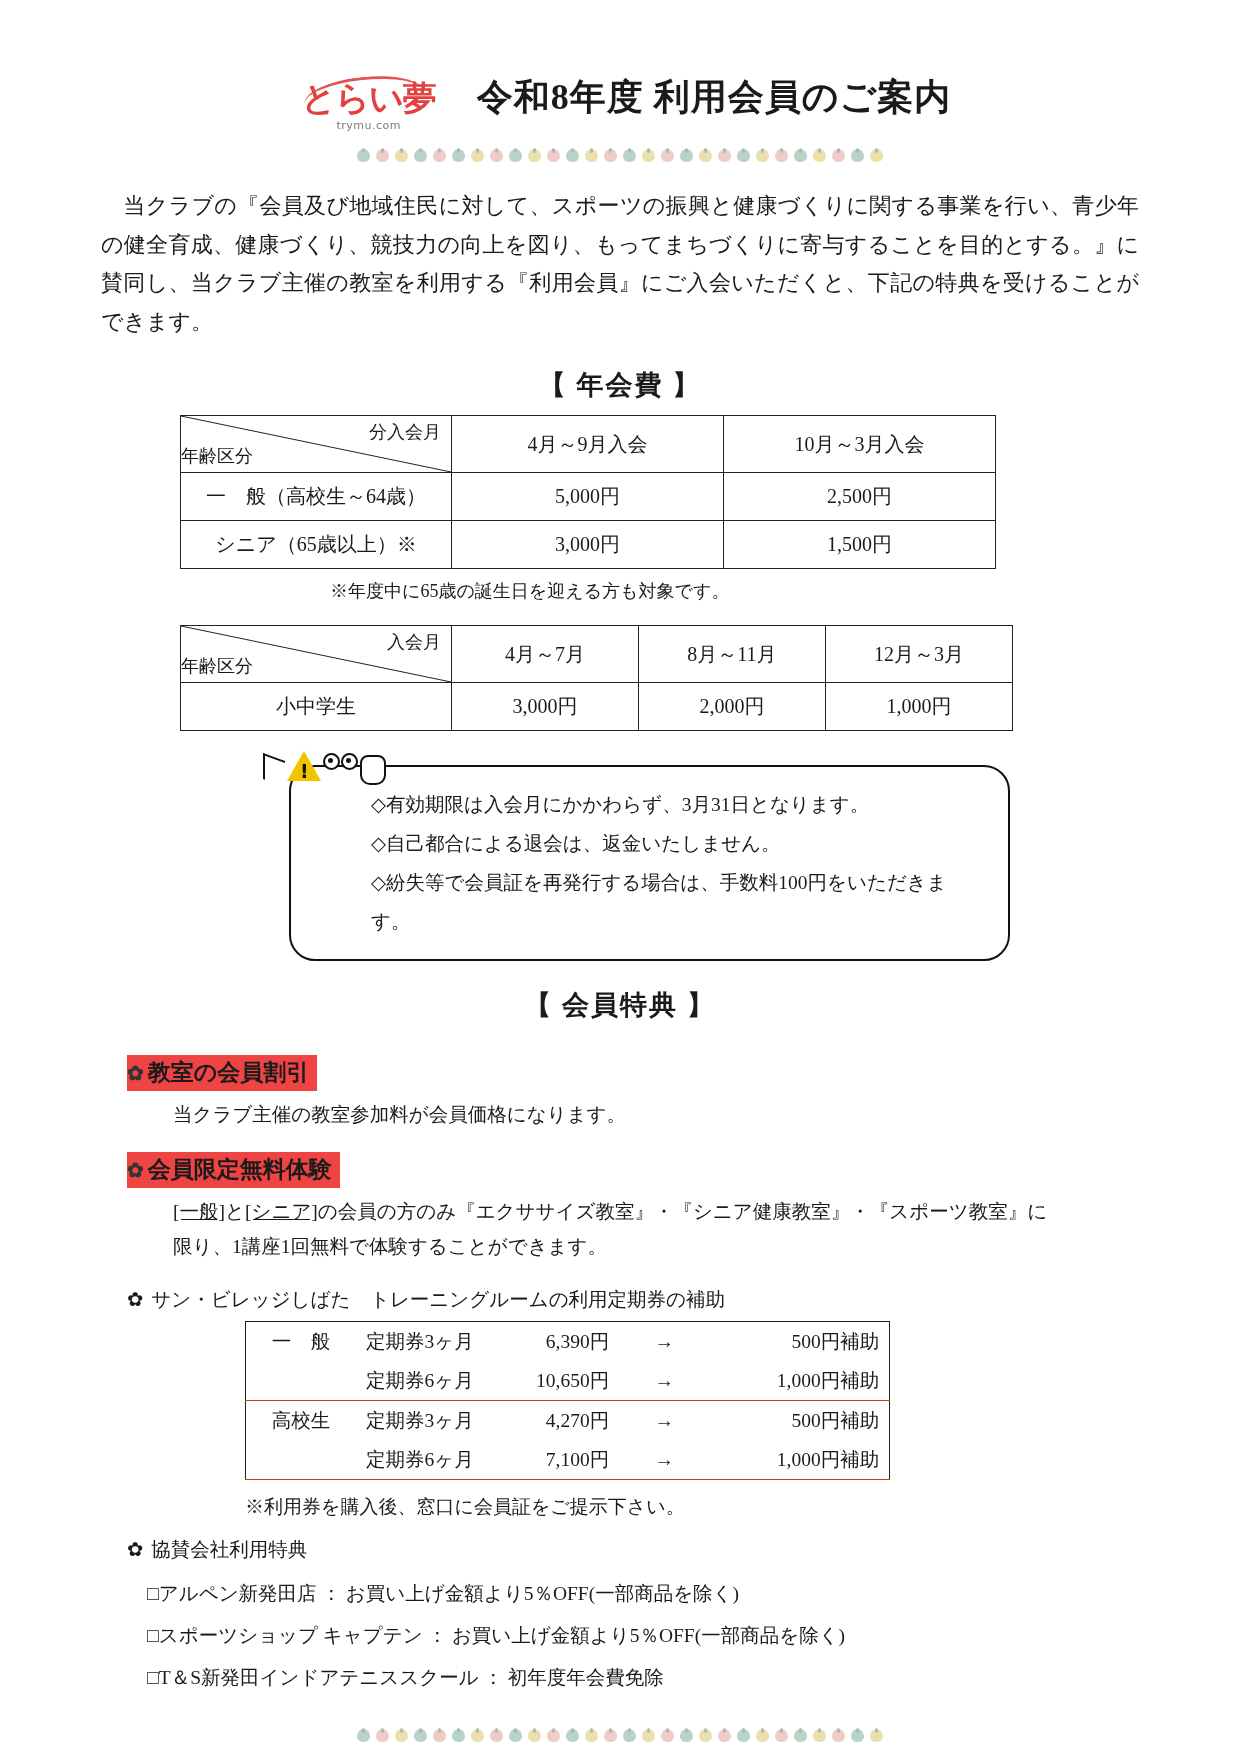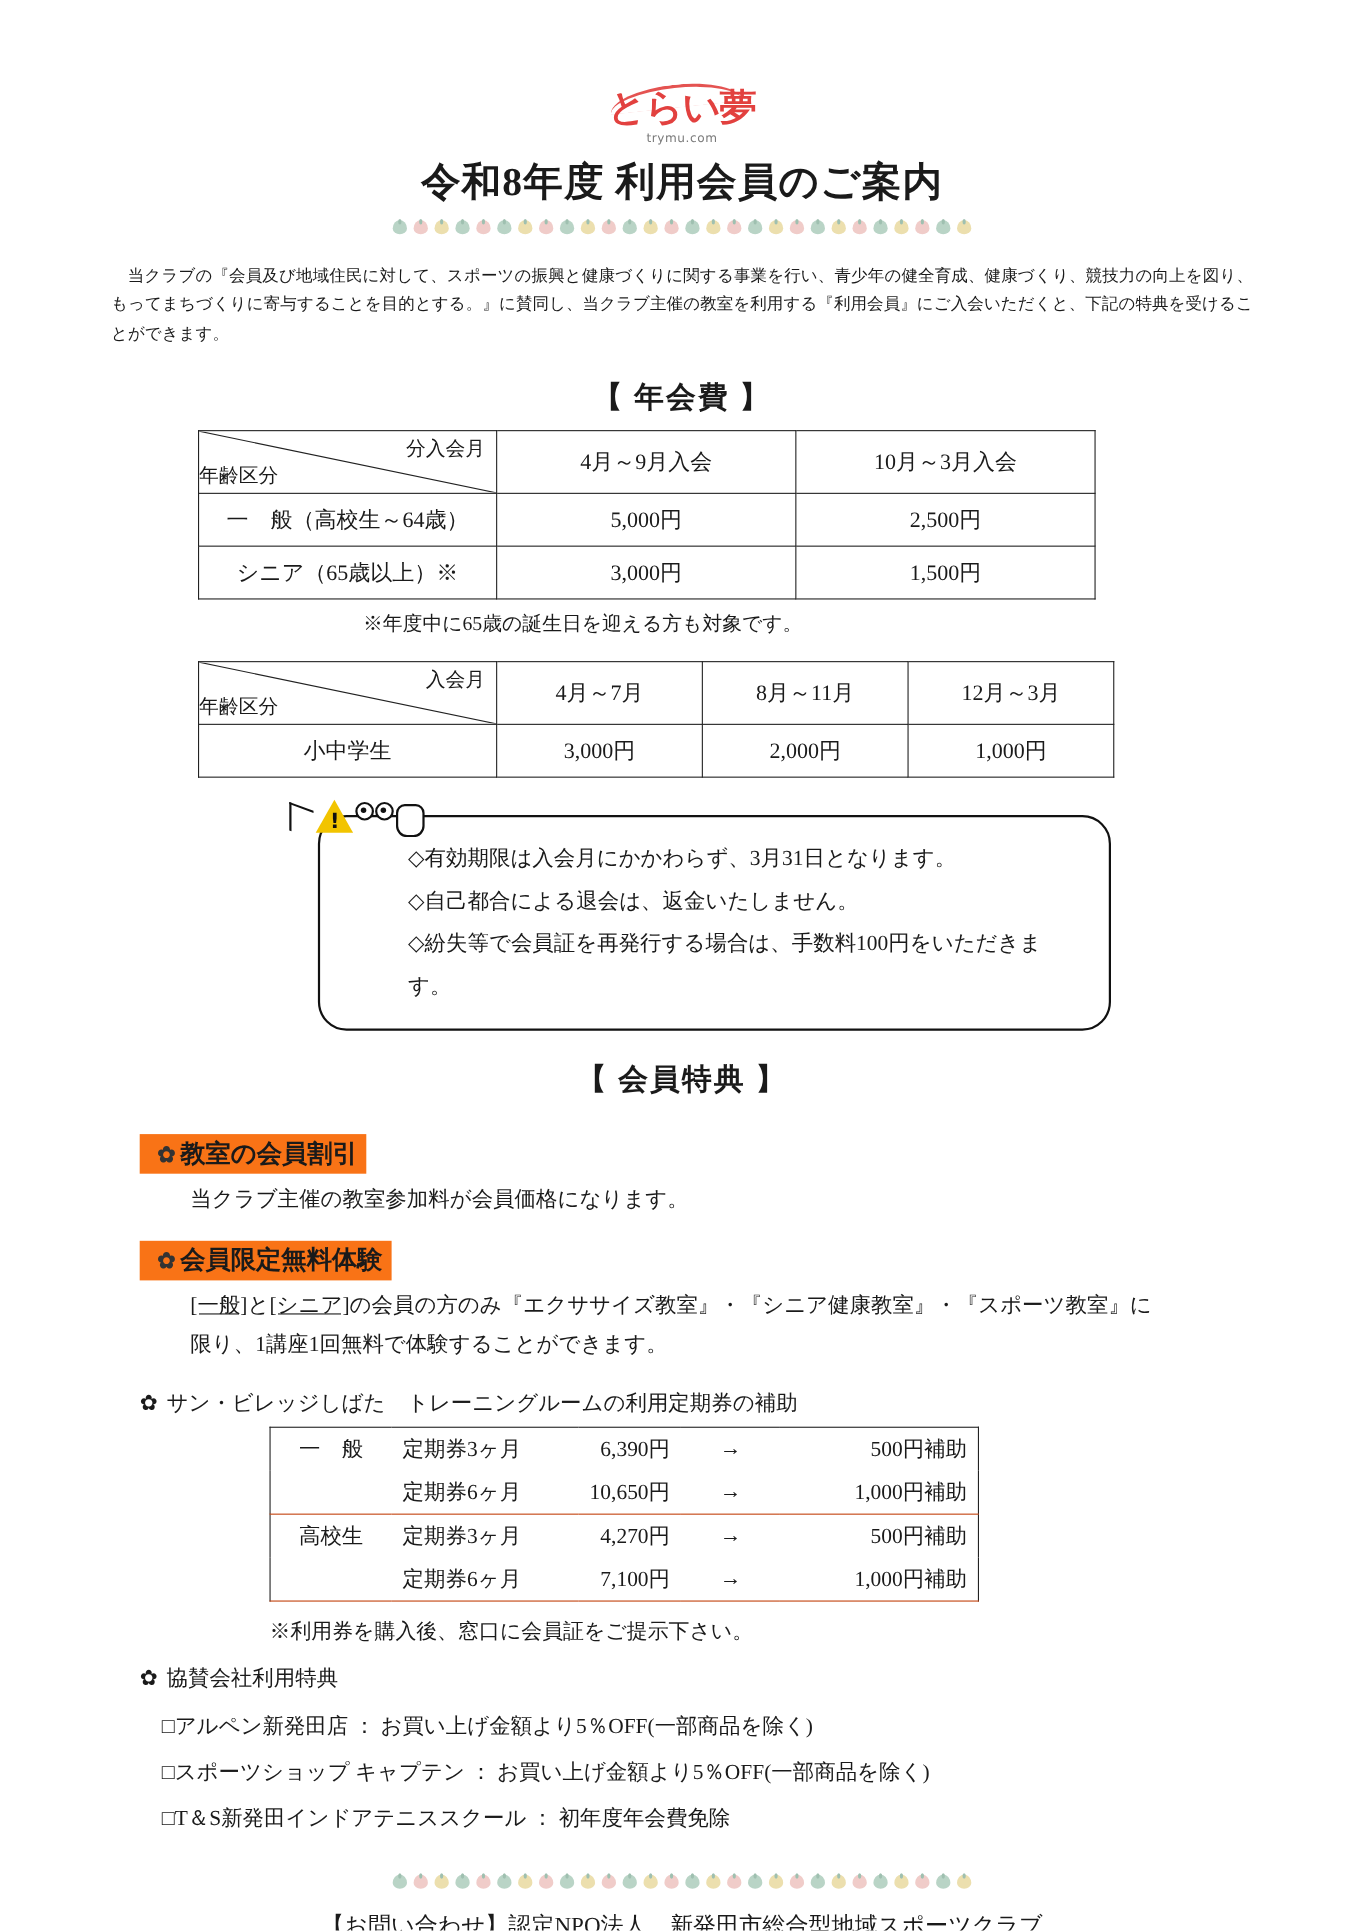--- a/index.html
+++ b/index.html
@@ -13,24 +13,23 @@
   }
   .page{
     width:1240px;height:1755px;
     box-sizing:border-box;
     padding:55px 95px 0 95px;
     position:relative;
   }
 
   
   .header{
-    display:flex;align-items:center;justify-content:center;
-    gap:2px;
+    display:flex;justify-content:center;
+    gap:28px;
     margin-top:18px;
-    flex-direction:column;
   }
   .logo{
     position:relative;
     width:160px;height:66px;
     display:flex;flex-direction:column;align-items:center;justify-content:center;
   }
   .logo-main{
     font-family:"DejaVu Sans",sans-serif;
     font-size:34px;font-weight:bold;
     color:#e2413f;
@@ -70,21 +69,21 @@
   .fl.p:before{background:#f0ccc9;}
   .fl.y:before{background:#ecdfae;}
   .fl:after{
     content:"";position:absolute;left:7px;top:1px;width:3px;height:5px;
     background:#9fc0b0;border-radius:50%;
   }
 
   
   .intro{
     margin-top:22px;
-    font-size:15px;line-height:1.75;
+    font-size:22px;line-height:1.75;
     text-align:justify;
     padding:0 6px;
   }
   .intro p{margin:0;}
 
   
   h2.section{
     font-size:27px;font-weight:bold;
     margin:26px 0 12px 0;
     letter-spacing:2px;
@@ -160,23 +159,23 @@
   }
   .speed{
     width:20px;height:24px;margin-top:6px;
     border-left:2px solid #111;border-top:2px solid #111;
     transform:skewY(20deg);
   }
 
   
   .benefit-head{
     display:inline-block;
-    background:#f97316;
+    background:#ef4444;
     font-size:23px;font-weight:bold;
-    padding:2px 8px 3px 16px;
+    padding:2px 8px 3px 0;
     margin:20px 0 6px 32px;
   }
   .benefit-head .fl-ic{color:#333;font-size:20px;margin-right:4px;}
   .benefit-body{
     font-size:19.5px;line-height:1.8;
     margin:0 0 0 78px;
   }
   .benefit-body .uline{text-decoration:underline;}
   .benefit-plain{
     font-size:19.5px;font-weight:normal;

